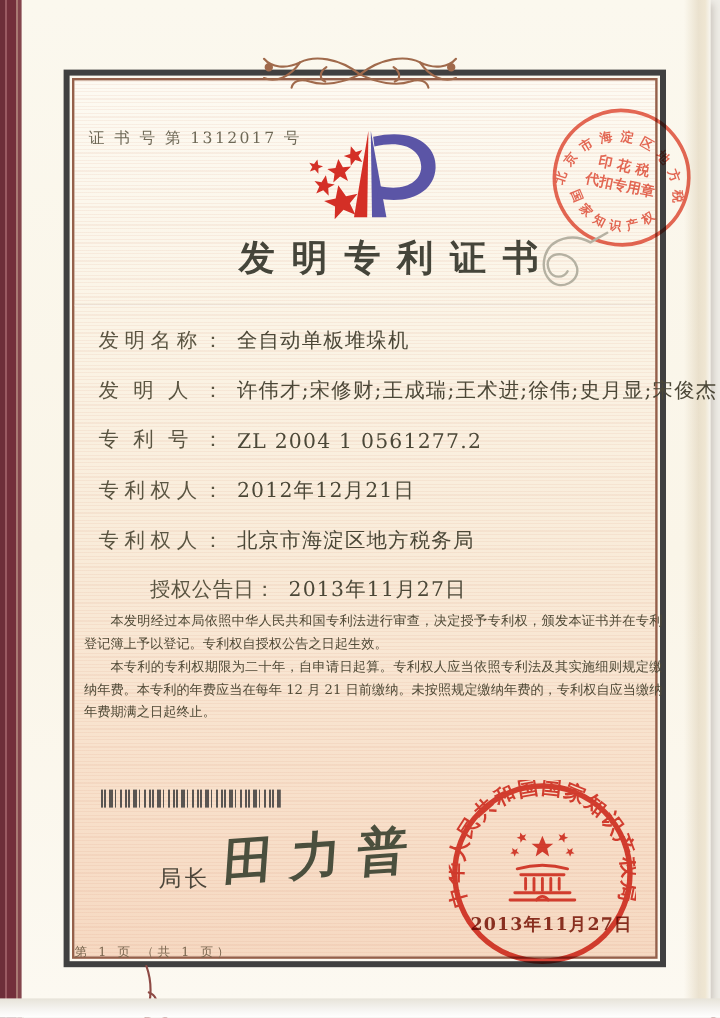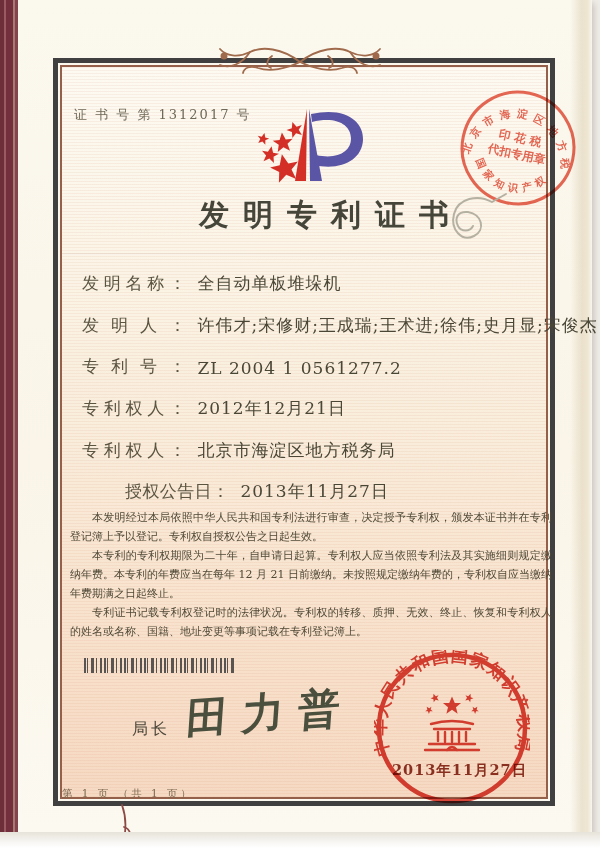--- a/index.html
+++ b/index.html
@@ -65,21 +65,21 @@
   .r1{top:0;} .r2{top:42px;} .r3{top:83px;} .r4{top:125px;} .r5{top:167px;} .r6{top:208px;margin-left:43px;}
   .bodytext{
     position:absolute;left:8px;top:441px;width:482px;
     font-size:11px;line-height:19px;color:#4f4936;text-align:justify;
   }
   .bodytext p{margin:0;text-indent:2em;}
   .barcode{
     position:absolute;left:22px;top:591px;width:150px;height:15px;opacity:.85;
     background:repeating-linear-gradient(90deg,#3d3d3d 0 2px,transparent 2px 3px,#3d3d3d 3px 4px,transparent 4px 7px,#3d3d3d 7px 10px,transparent 10px 12px,#3d3d3d 12px 13px,transparent 13px 16px,#3d3d3d 16px 18px,transparent 18px 20px);
   }
-  .director{position:absolute;left:70px;top:652px;font-size:16px;color:#4c463a;letter-spacing:3px;}
+  .director{position:absolute;left:70px;top:652px;font-size:19px;color:#4c463a;letter-spacing:3px;}
   .signature{
     position:absolute;left:124px;top:618px;
     font-size:42px;color:#394130;letter-spacing:14px;font-weight:600;
     transform:rotate(-4deg) skewX(-8deg);opacity:.9;
   }
   .seal{position:absolute;left:312px;top:583px;width:156px;height:156px;mix-blend-mode:multiply;}
   .seal-date{
     position:absolute;left:330px;top:694px;
     font-size:14.5px;font-weight:700;color:#8e382a;letter-spacing:1px;
     mix-blend-mode:multiply;
@@ -154,21 +154,20 @@
         </div>
         <div class="frow r6">
           <span class="flabel">授权公告日：</span>
           <span class="fvalue">2013年11月27日</span>
         </div>
       </div>
 
       <div class="bodytext">
         <p>本发明经过本局依照中华人民共和国专利法进行审查，决定授予专利权，颁发本证书并在专利登记簿上予以登记。专利权自授权公告之日起生效。</p>
         <p>本专利的专利权期限为二十年，自申请日起算。专利权人应当依照专利法及其实施细则规定缴纳年费。本专利的年费应当在每年 12 月 21 日前缴纳。未按照规定缴纳年费的，专利权自应当缴纳年费期满之日起终止。</p>
-        <p>专利证书记载专利权登记时的法律状况。专利权的转移、质押、无效、终止、恢复和专利权人的姓名或名称、国籍、地址变更等事项记载在专利登记簿上。</p>
       </div>
 
       <div class="barcode"></div>
 
       <div class="director">局长</div>
       <div class="signature">田力普</div>
 
       <div class="seal">
         <svg viewBox="0 0 156 156" width="156" height="156">
           <g stroke="#d6372b" fill="#d6372b" opacity="0.92">

